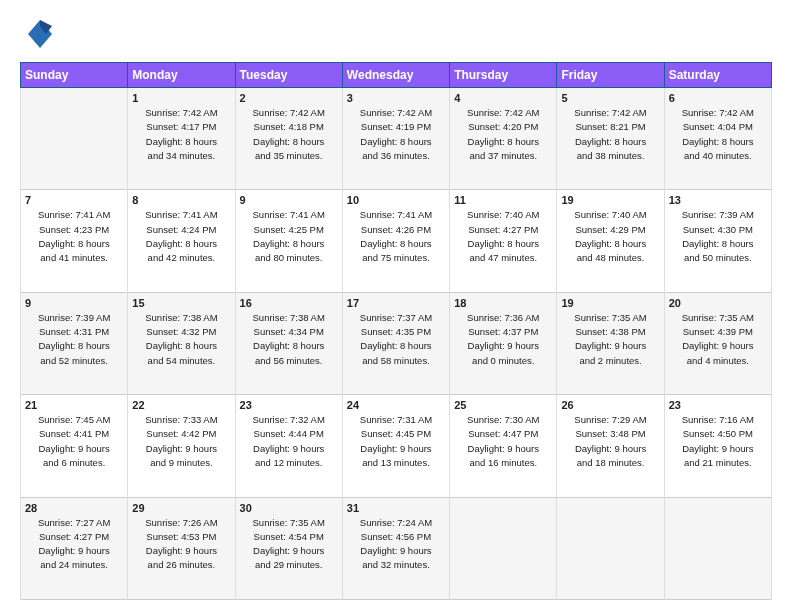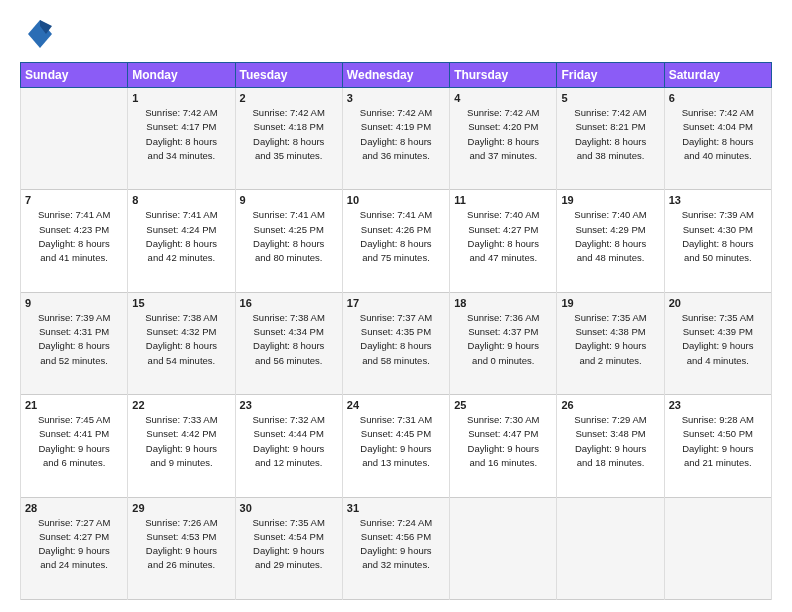--- a/index.html
+++ b/index.html
@@ -366,21 +366,21 @@
             <div class="day-info">
               <div>Sunrise: 7:29 AM</div>
               <div>Sunset: 3:48 PM</div>
               <div>Daylight: 9 hours</div>
               <div>and 18 minutes.</div>
             </div>
           </td>
           <td>
             <div class="day-number">23</div>
             <div class="day-info">
-              <div>Sunrise: 9:28 AM</div>
+              <div>Sunrise: 7:16 AM</div>
               <div>Sunset: 4:50 PM</div>
               <div>Daylight: 9 hours</div>
               <div>and 21 minutes.</div>
             </div>
           </td>
         </tr>
         <tr>
           <td>
             <div class="day-number">28</div>
             <div class="day-info">

